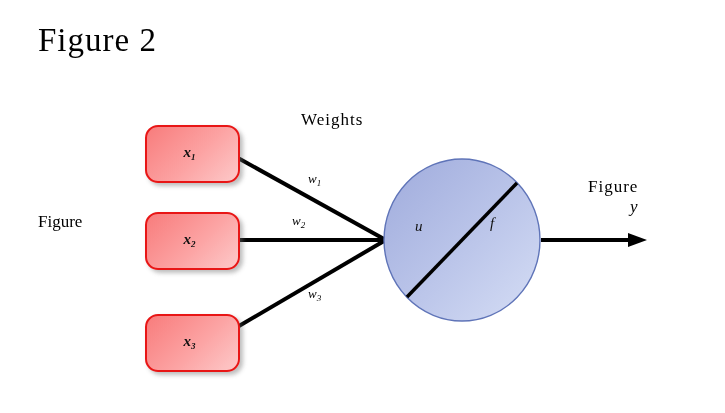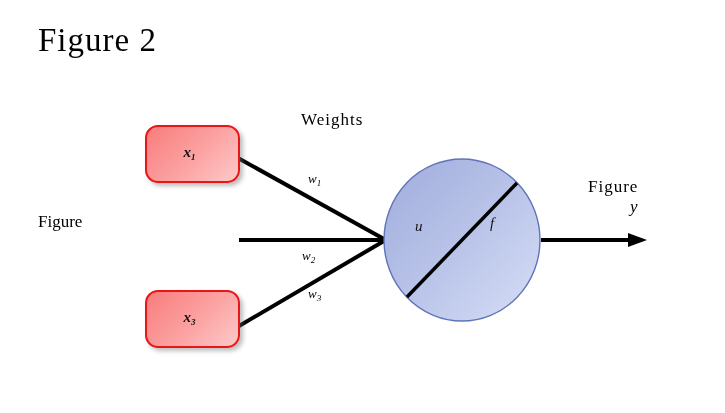--- a/index.html
+++ b/index.html
@@ -23,30 +23,30 @@
   .output-symbol{left:630px;top:197px;font-style:italic;}
   .input-box{
     position:absolute;left:145px;width:95px;height:58px;
     box-sizing:border-box;
     border:2px solid #e81616;border-radius:13px;
     background:linear-gradient(135deg,#f87c7c 0%,#fca3a3 55%,#fdc9c9 100%);
     box-shadow:3px 3px 4px rgba(110,110,110,0.45);
     display:flex;align-items:center;justify-content:center;
     z-index:2;
   }
-  .box-1{top:125px;} .box-2{top:212px;} .box-3{top:290px;}
+  .box-1{top:125px;} .box-2{top:212px;} .box-3{top:314px;}
   .var-label{
     font-style:italic;font-weight:bold;font-size:15px;color:#111;
     position:relative;top:-1px;left:-3px;white-space:nowrap;
   }
   .weight-label{
     position:absolute;font-style:italic;font-size:13px;color:#000000;
     white-space:nowrap;z-index:3;
   }
-  .w1{left:308px;top:171px;} .w2{left:302px;top:213px;margin-top:35px;} .w3{left:308px;top:286px;text-align:center;}
+  .w1{left:308px;top:171px;} .w2{left:292px;top:213px;} .w3{left:308px;top:286px;text-align:center;}
   .neuron-label{
     position:absolute;font-style:italic;font-size:15px;color:#111;
     white-space:nowrap;z-index:3;
   }
   .u-label{left:415px;top:218px;} .f-label{left:490px;top:215px;}
   .sub{font-size:9px;vertical-align:-3px;font-weight:inherit;}
 </style>
 </head>
 <body>
 
@@ -76,20 +76,23 @@
 
   <div class="plain-label weights-heading">Weights</div>
 
   <div class="plain-label input-heading">
     <div>Figure</div>
   </div>
 
   <div class="input-box box-1">
     <span class="var-label"><span>x</span><span class="sub">1</span></span>
   </div>
+  <div class="input-box box-2">
+    <span class="var-label"><span>x</span><span class="sub">2</span></span>
+  </div>
   <div class="input-box box-3">
     <span class="var-label"><span>x</span><span class="sub">3</span></span>
   </div>
 
   <div class="weight-label w1"><span>w</span><span class="sub">1</span></div>
   <div class="weight-label w2"><span>w</span><span class="sub">2</span></div>
   <div class="weight-label w3"><span>w</span><span class="sub">3</span></div>
 
   <div class="neuron-label u-label">u</div>
   <div class="neuron-label f-label">f</div>

